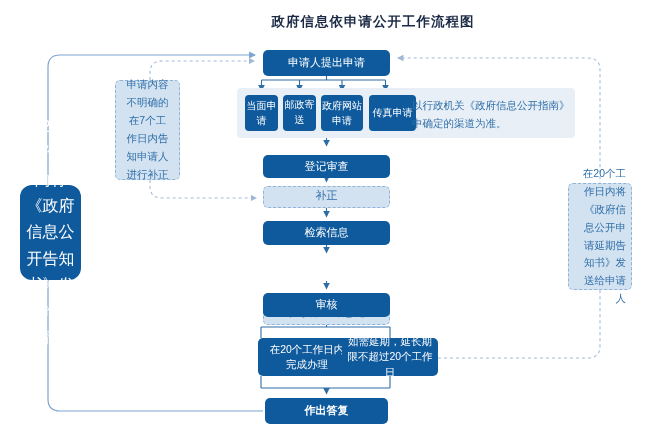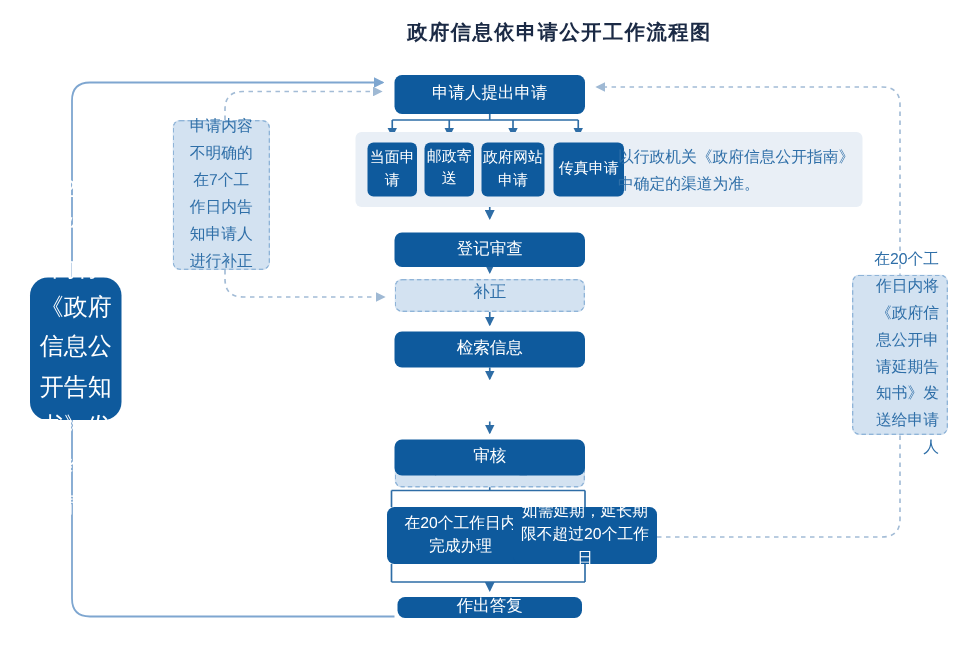--- a/index.html
+++ b/index.html
@@ -80,19 +80,19 @@
 
   <div class="node dk" style="left:263px;top:155px;width:127px;height:23px;">登记审查</div>
   <div class="node lt" style="left:263px;top:186px;width:127px;height:22px;font-family:Liberation Mono, monospace;">补正</div>
   <div class="node dk" style="left:263px;top:221px;width:127px;height:24px;">检索信息</div>
   <div class="node lt" style="left:263px;top:257px;width:127px;height:24px;margin-top:44px;">征求第三方意见</div>
   <div class="node dk" style="left:263px;top:293px;width:127px;height:24px;">审核</div>
 
   <div class="node dk" style="left:212px;top:338px;width:98px;height:38px;padding:3px 7px;font-size:10.5px;margin-left:46px;">在20个工作日内完成办理</div>
   <div class="node dk" style="left:342px;top:338px;width:96px;height:38px;padding:3px 4px;font-size:10.5px;">如需延期，延长期限不超过20个工作日</div>
 
-  <div class="node dk" style="left:265px;top:398px;width:123px;height:14px;">作出答复</div>
+  <div class="node dk" style="left:265px;top:398px;width:123px;height:26px;font-weight:bold;">作出答复</div>
 
   <div class="node dk notice-dark" style="left:20px;top:185px;width:61px;height:95px;">在20个工作日内将《政府信息公开告知书》发送给申请人</div>
 
   <div class="node lt multiline" style="left:568px;top:183px;width:64px;height:107px;padding:5px 5px;text-align:right;">在20个工作日内将《政府信息公开申请延期告知书》发送给申请人</div>
 
 </div>
 
 </body></html>

